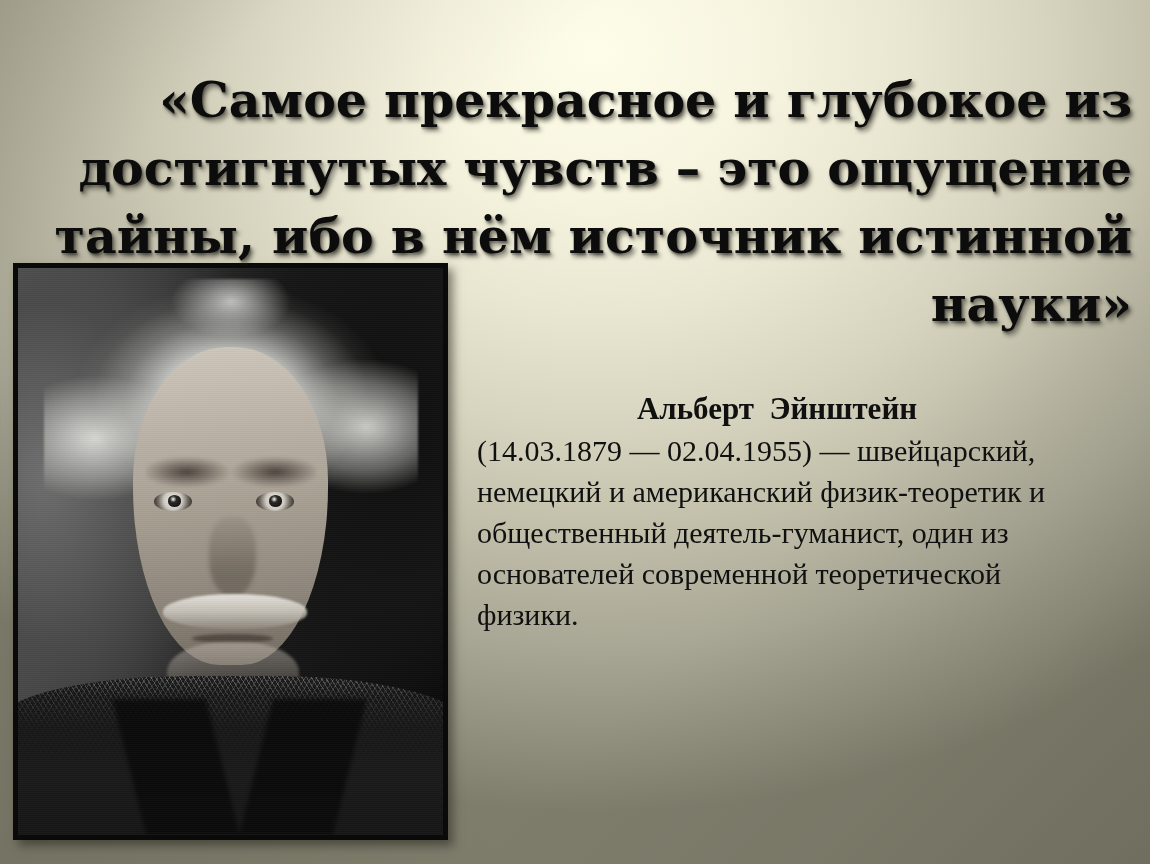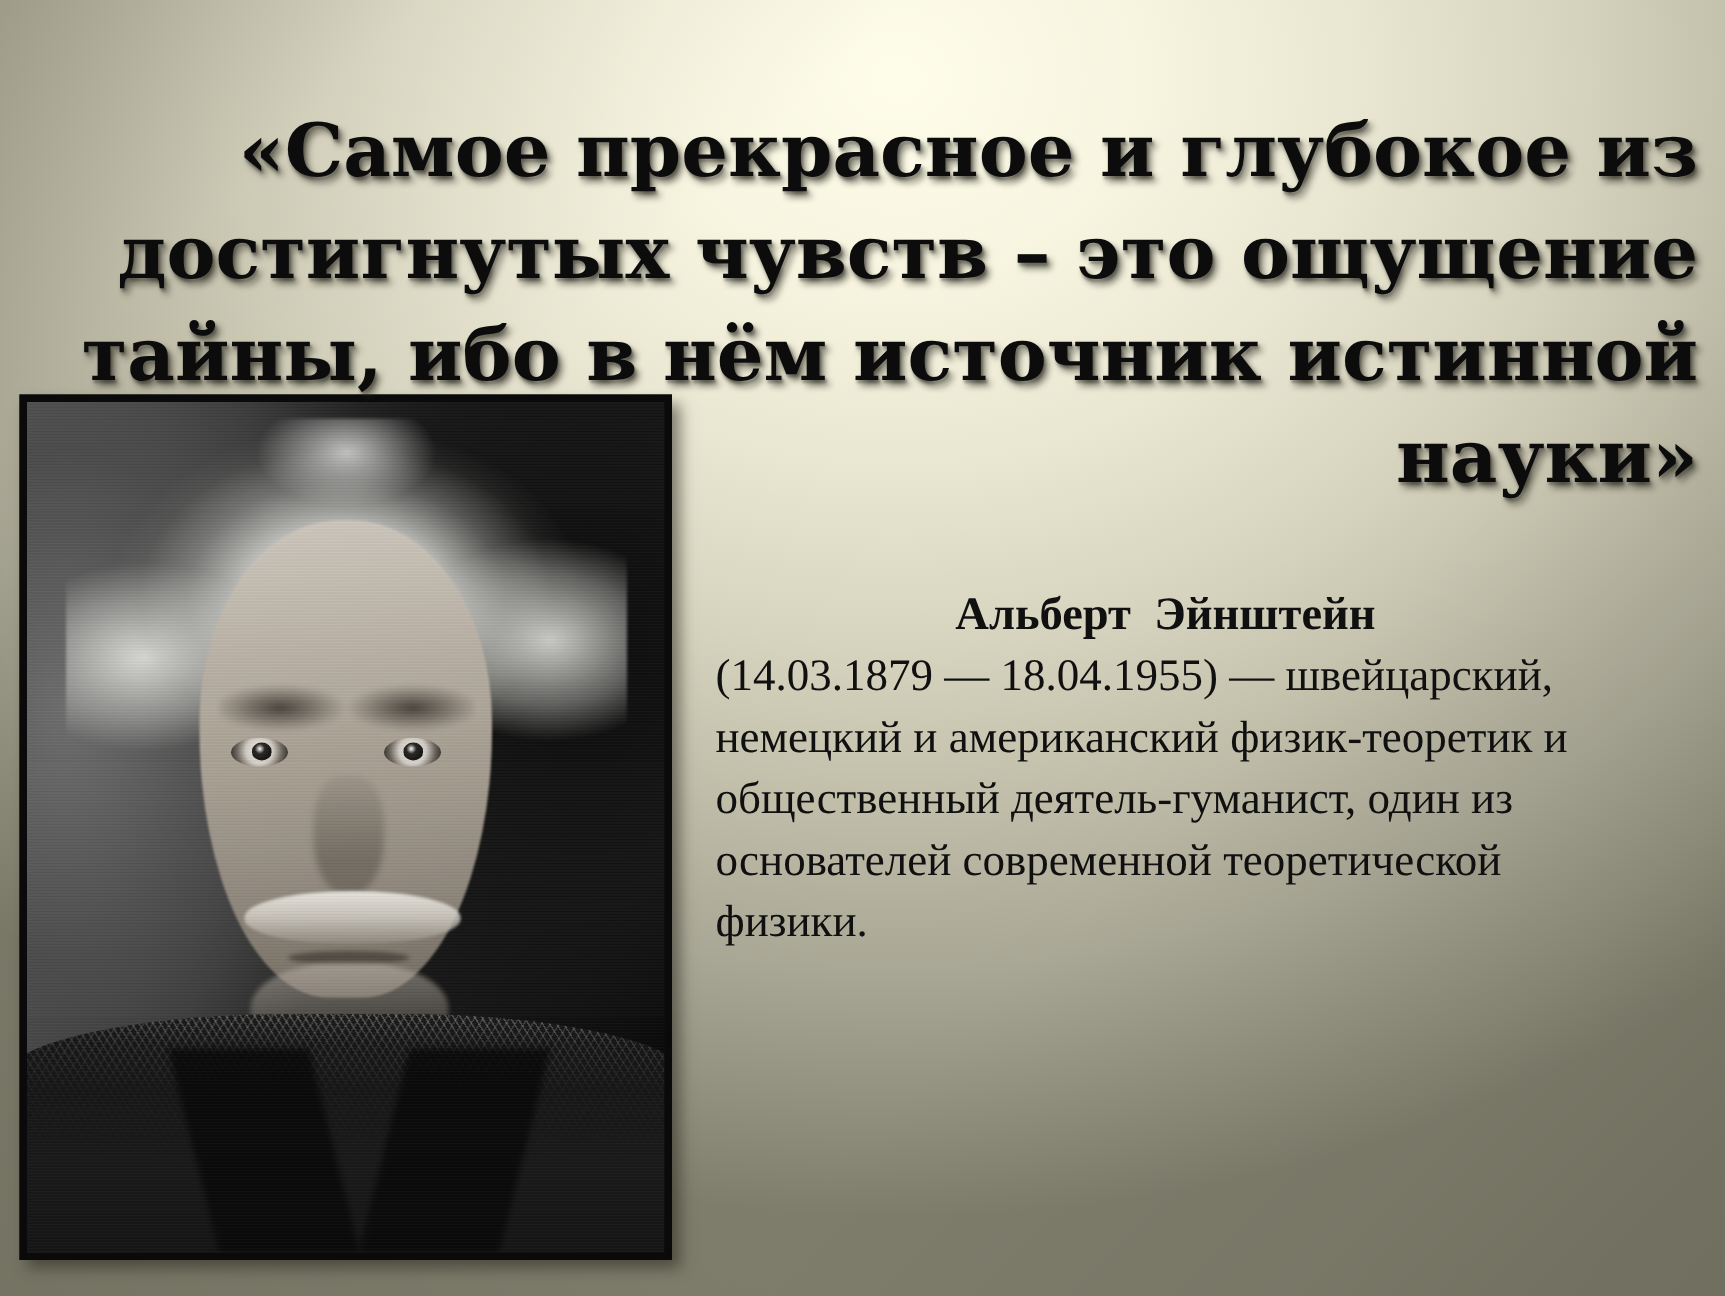--- a/index.html
+++ b/index.html
@@ -263,16 +263,16 @@
       <div class="chin"></div>
       <div class="jacket"></div>
       <div class="collar-l"></div>
       <div class="collar-r"></div>
       <div class="grain"></div>
     </div>
   </div>
 
   <div class="bio">
     <span class="bio-name">Альберт  Эйнштейн</span>
-    <span class="bio-body">(14.03.1879 — 18.04.1955) — швейцарский, немецкий и американский физик-теоретик и общественный деятель-гуманист, один из основателей современной теоретической физики.</span>
+    <span class="bio-body">(14.03.1879 — 02.04.1955) — швейцарский, немецкий и американский физик-теоретик и общественный деятель-гуманист, один из основателей современной теоретической физики.</span>
   </div>
 
 </div>
 
 </body></html>

